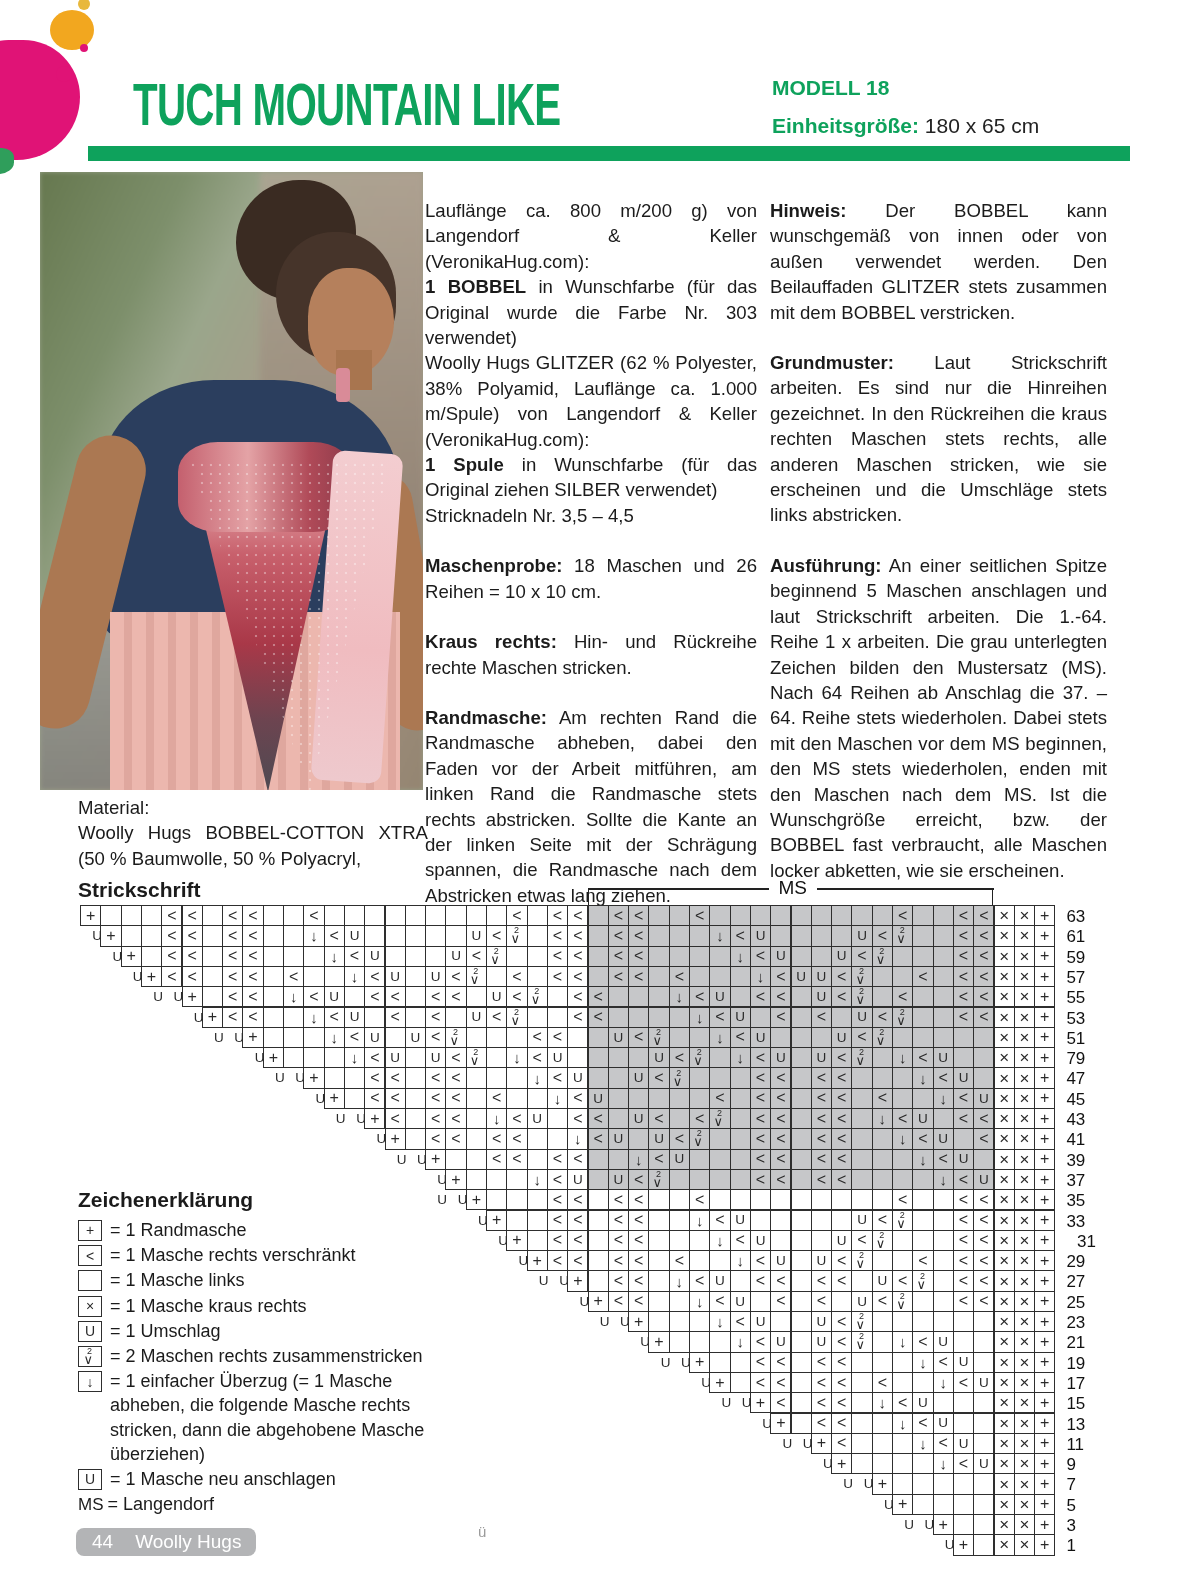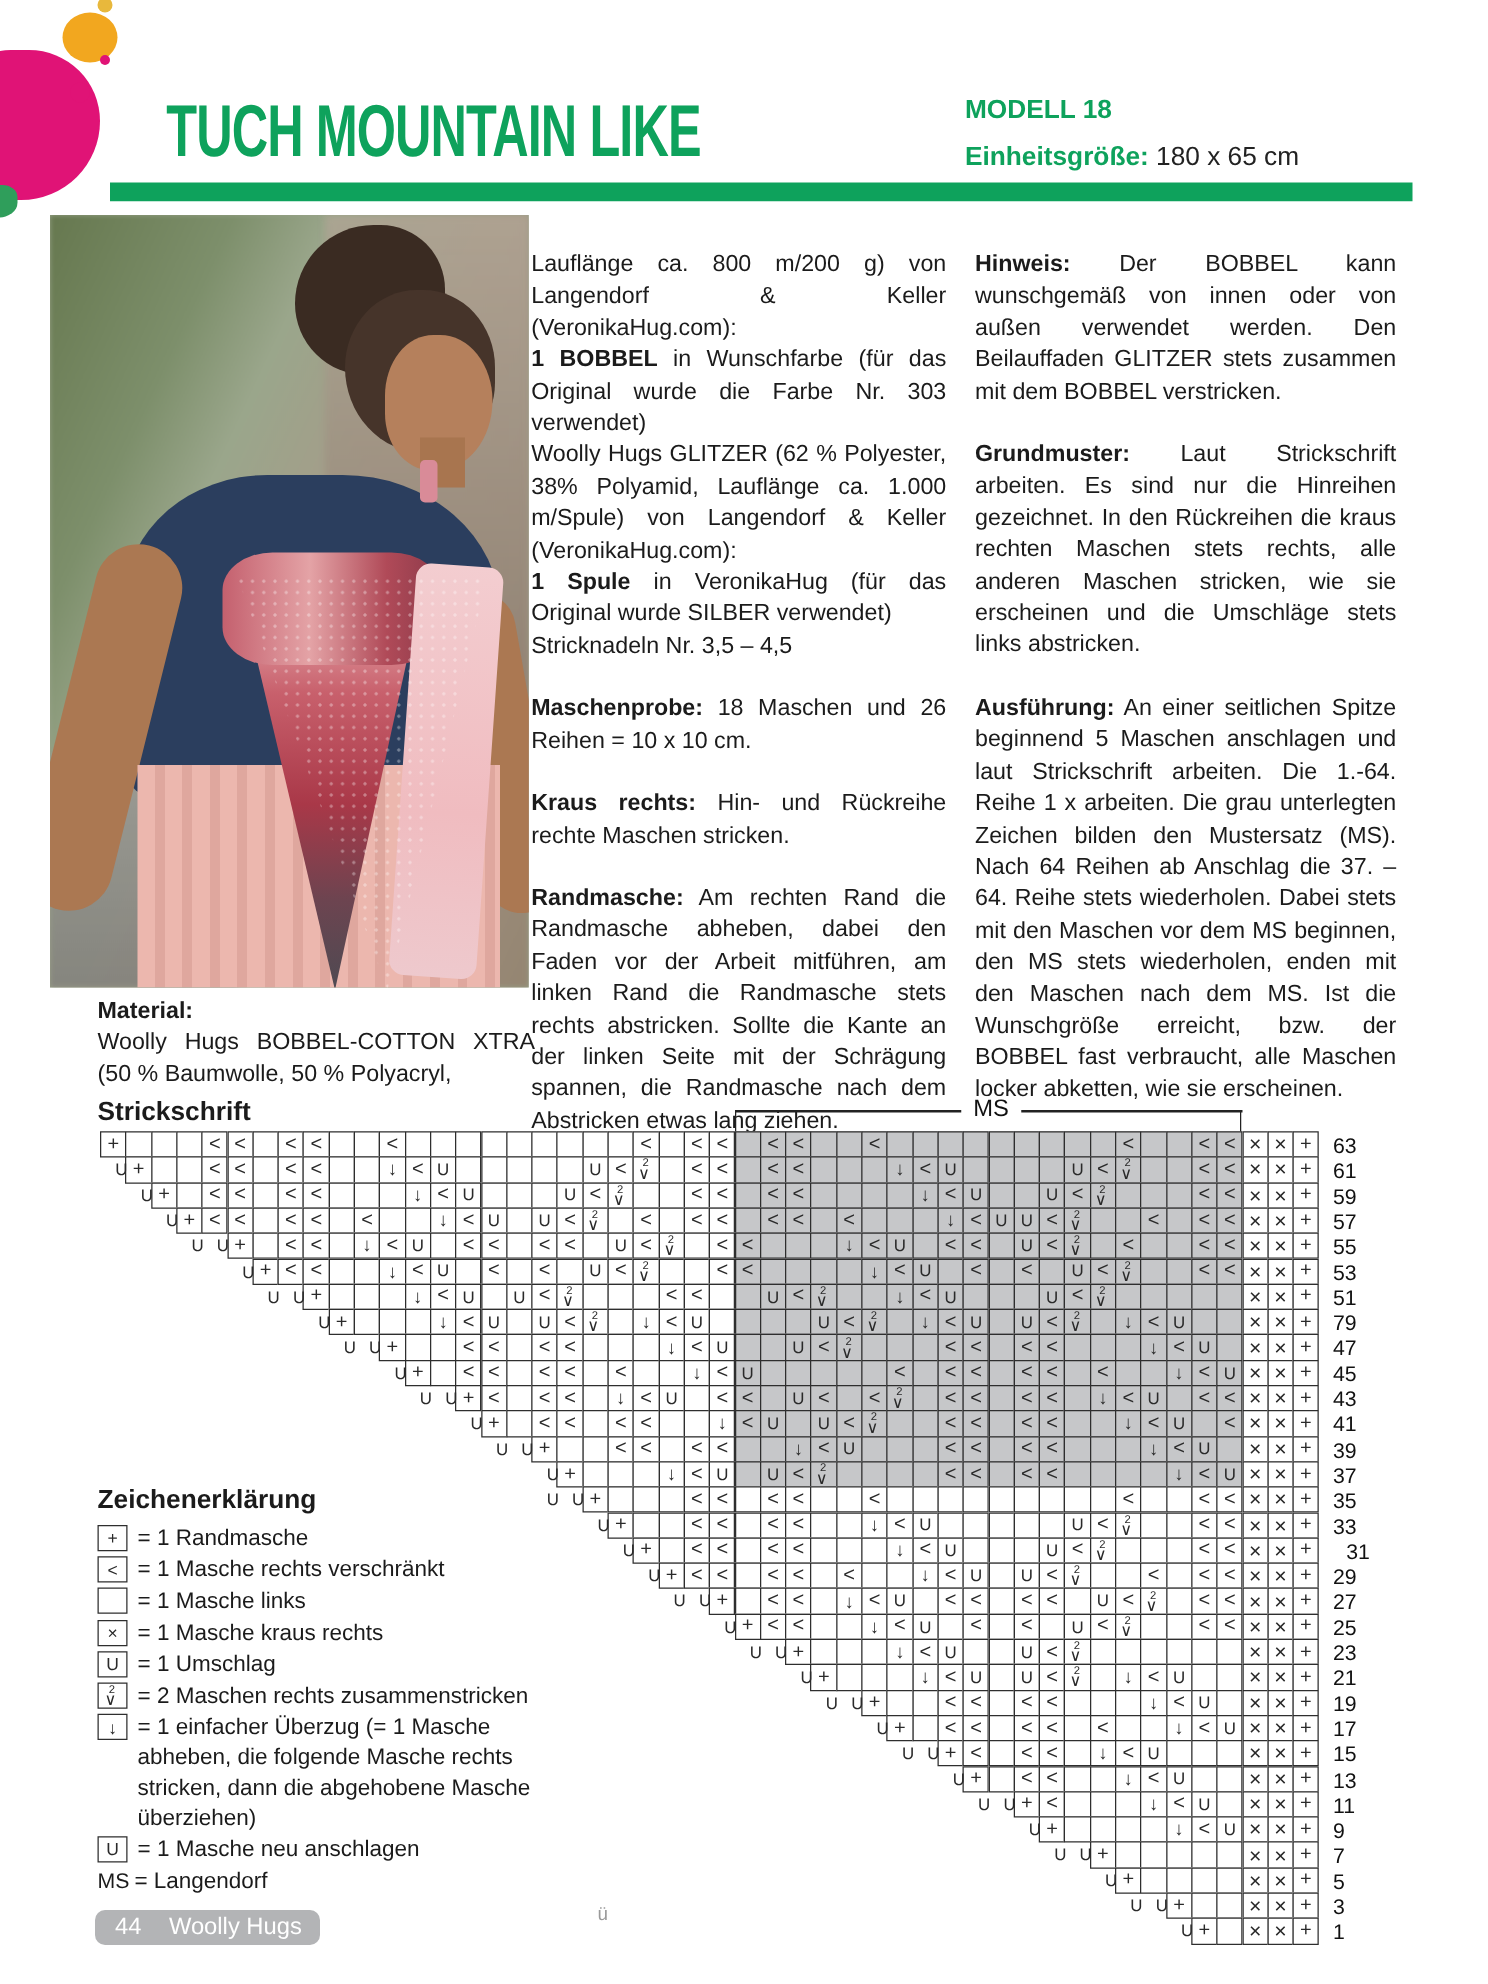--- a/index.html
+++ b/index.html
@@ -17,21 +17,21 @@
   .green-bar{position:absolute;left:88px;top:146px;width:1042px;height:15px;}
   
   .photo{position:absolute;left:40px;top:172px;width:383px;height:618px;overflow:hidden;background:#97a188;}
   .ph{position:absolute;}
   
   .col{position:absolute;top:198px;font-size:18.6px;line-height:25.4px;text-align:justify;}
   .col p{margin:0;}
   .col p.gap{margin-top:25px;}
   .col b{font-weight:700;}
   .material{position:absolute;left:78px;top:795px;width:350px;font-size:18.6px;line-height:25.4px;text-align:justify;}
-  .material .mt{font-weight:700;}
+  .material .mt{font-weight:400;}
   
   .sec-head{position:absolute;font-size:21px;font-weight:700;}
   .chart{position:absolute;left:80px;top:905px;}
   .cell{position:absolute;border:1px solid #2e2e2e;box-sizing:border-box;background:#fff;
         display:flex;align-items:center;justify-content:center;font-size:15px;color:#2a2a2a;}
   .cell.gray{background:#c6c7c9;}
   .cell .x{font-size:17px;line-height:1;}
   .cell .lt{font-size:16px;line-height:1;}
   .cell .uu{font-size:13.5px;line-height:1;}
   .cell .ar{font-size:15px;line-height:1;}
@@ -101,27 +101,27 @@
     <div class="ph" style="left:138px;top:270px;width:175px;height:90px;background:linear-gradient(90deg,#c4606e,#e4a3a6 40%,#b04a58 75%,#8c3a4a);border-radius:40px/30px;"></div>
     <div class="ph" style="left:282px;top:280px;width:70px;height:330px;background:linear-gradient(180deg,#f3cdd0,#f0bcc0 60%,#eec9cd);border-radius:12px;transform:rotate(4deg);"></div>
     <div class="ph" style="left:150px;top:290px;width:200px;height:330px;background:radial-gradient(circle at 3px 3px,rgba(255,255,255,.35) 1px,transparent 1.6px);background-size:9px 9px;clip-path:polygon(0 0,100% 0,60% 100%);"></div>
     <div class="ph" style="left:296px;top:196px;width:14px;height:34px;background:#d98b98;border-radius:4px;"></div>
   </div>
 
   <div class="col" id="col-left" style="left:425px;width:332px;">
       <p><span>Lauflänge ca. 800 m/200 g) von Langendorf &amp; Keller (VeronikaHug.com):</span></p>
       <p><b>1 BOBBEL</b><span> in Wunschfarbe (für das Original wurde die Farbe Nr. 303 verwendet)</span></p>
       <p><span>Woolly Hugs GLITZER (62 % Polyester, 38% Polyamid, Lauflänge ca. 1.000 m/Spule) von Langendorf &amp; Keller (VeronikaHug.com):</span></p>
-      <p><b>1 Spule</b><span> in VeronikaHug (für das Original wurde SILBER verwendet)</span></p>
+      <p><b>1 Spule</b><span> in Wunschfarbe (für das Original ziehen SILBER verwendet)</span></p>
       <p><span>Stricknadeln Nr. 3,5 – 4,5</span></p>
       <p class="gap"><b>Maschenprobe:</b><span> 18 Maschen und 26 Reihen = 10 x 10 cm.</span></p>
       <p class="gap"><b>Kraus rechts:</b><span> Hin- und Rückreihe rechte Maschen stricken.</span></p>
       <p class="gap"><b>Randmasche:</b><span> Am rechten Rand die Randmasche abheben, dabei den Faden vor der Arbeit mitführen, am linken Rand die Randmasche stets rechts abstricken. Sollte die Kante an der linken Seite mit der Schrägung spannen, die Randmasche nach dem Abstricken etwas lang ziehen.</span></p>
     </div>
-  <div class="col" id="col-right" style="left:770px;width:337px;margin-left:10px;">
+  <div class="col" id="col-right" style="left:770px;width:337px;">
       <p><b>Hinweis:</b><span> Der BOBBEL kann wunschgemäß von innen oder von außen verwendet werden. Den Beilauffaden GLITZER stets zusammen mit dem BOBBEL verstricken.</span></p>
       <p class="gap"><b>Grundmuster:</b><span> Laut Strickschrift arbeiten. Es sind nur die Hinreihen gezeichnet. In den Rückreihen die kraus rechten Maschen stets rechts, alle anderen Maschen stricken, wie sie erscheinen und die Umschläge stets links abstricken.</span></p>
       <p class="gap"><b>Ausführung:</b><span> An einer seitlichen Spitze beginnend 5 Maschen anschlagen und laut Strickschrift arbeiten. Die 1.-64. Reihe 1 x arbeiten. Die grau unterlegten Zeichen bilden den Mustersatz (MS). Nach 64 Reihen ab Anschlag die 37. – 64. Reihe stets wiederholen. Dabei stets mit den Maschen vor dem MS beginnen, den MS stets wiederholen, enden mit den Maschen nach dem MS. Ist die Wunschgröße erreicht, bzw. der BOBBEL fast verbraucht, alle Maschen locker abketten, wie sie erscheinen.</span></p>
     </div>
 
   <div class="material">
     <div class="mt">Material:</div>
     <div>Woolly Hugs BOBBEL-COTTON XTRA (50 % Baumwolle, 50 % Polyacryl,</div>
   </div>
 

